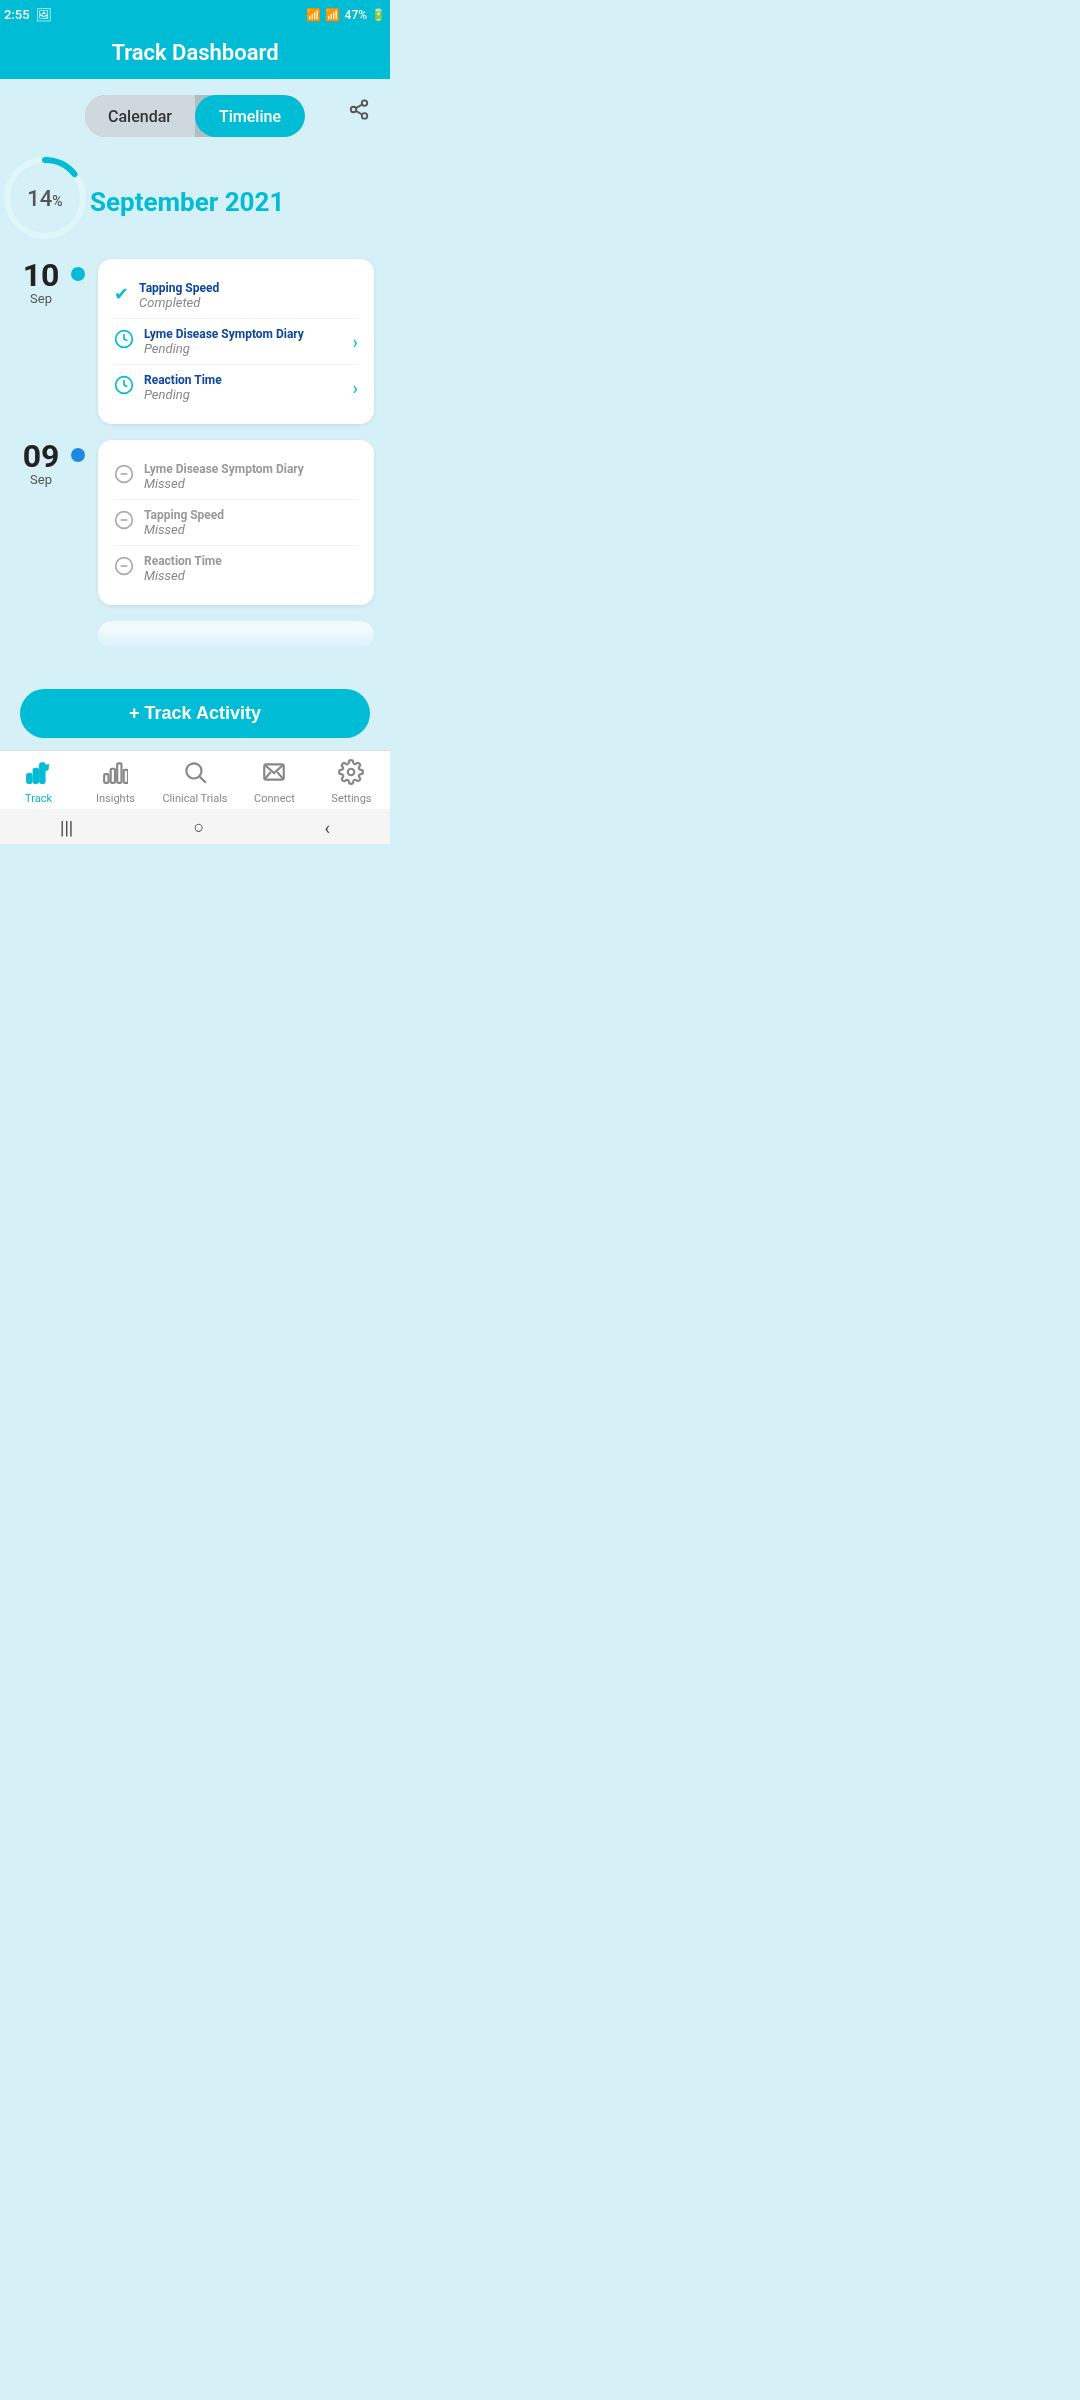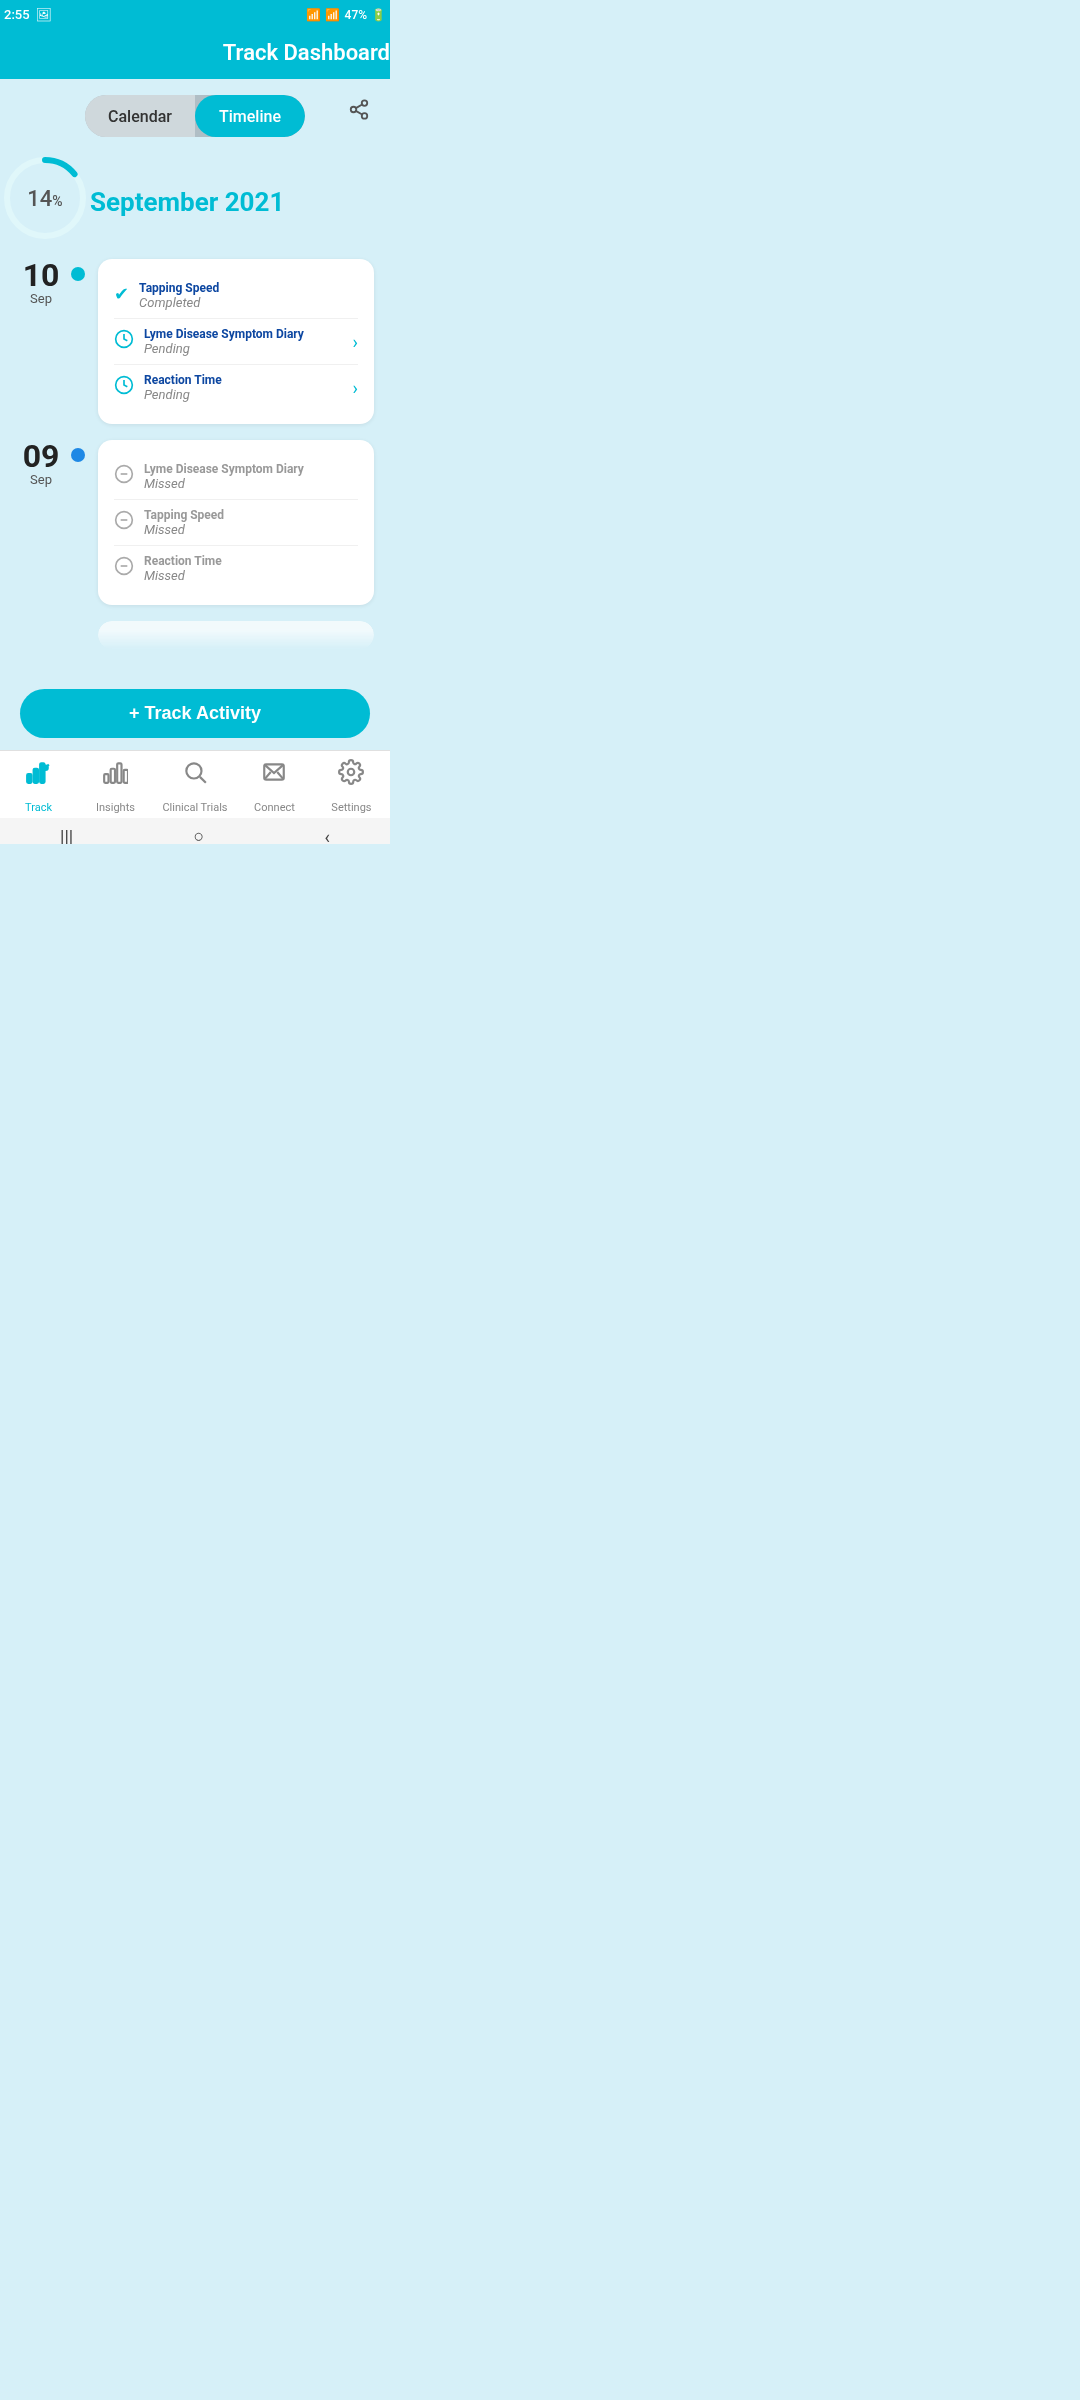--- a/index.html
+++ b/index.html
@@ -25,21 +25,21 @@
       font-size: 13px;
       font-weight: 500;
       height: 28px;
     }
     .status-left { display: flex; align-items: center; gap: 6px; }
     .status-right { display: flex; align-items: center; gap: 4px; font-size: 12px; }
 
     
     .header {
       background: #00bcd4;
-      text-align: right;
+      text-align: center;
       padding: 12px 0 14px;
       color: white;
       font-size: 22px;
       font-weight: 600;
     }
 
     
     .toggle-section {
       display: flex;
       justify-content: center;
@@ -247,21 +247,21 @@
       display: flex;
       justify-content: space-around;
       align-items: center;
       padding: 8px 0 4px;
       border-top: 1px solid #e0e0e0;
     }
     .nav-item {
       display: flex;
       flex-direction: column;
       align-items: center;
-      gap: 11px;
+      gap: 2px;
       cursor: pointer;
       min-width: 60px;
     }
     .nav-icon {
       font-size: 22px;
       color: #888;
     }
     .nav-icon.active { color: #00bcd4; }
     .nav-label {
       font-size: 11px;

